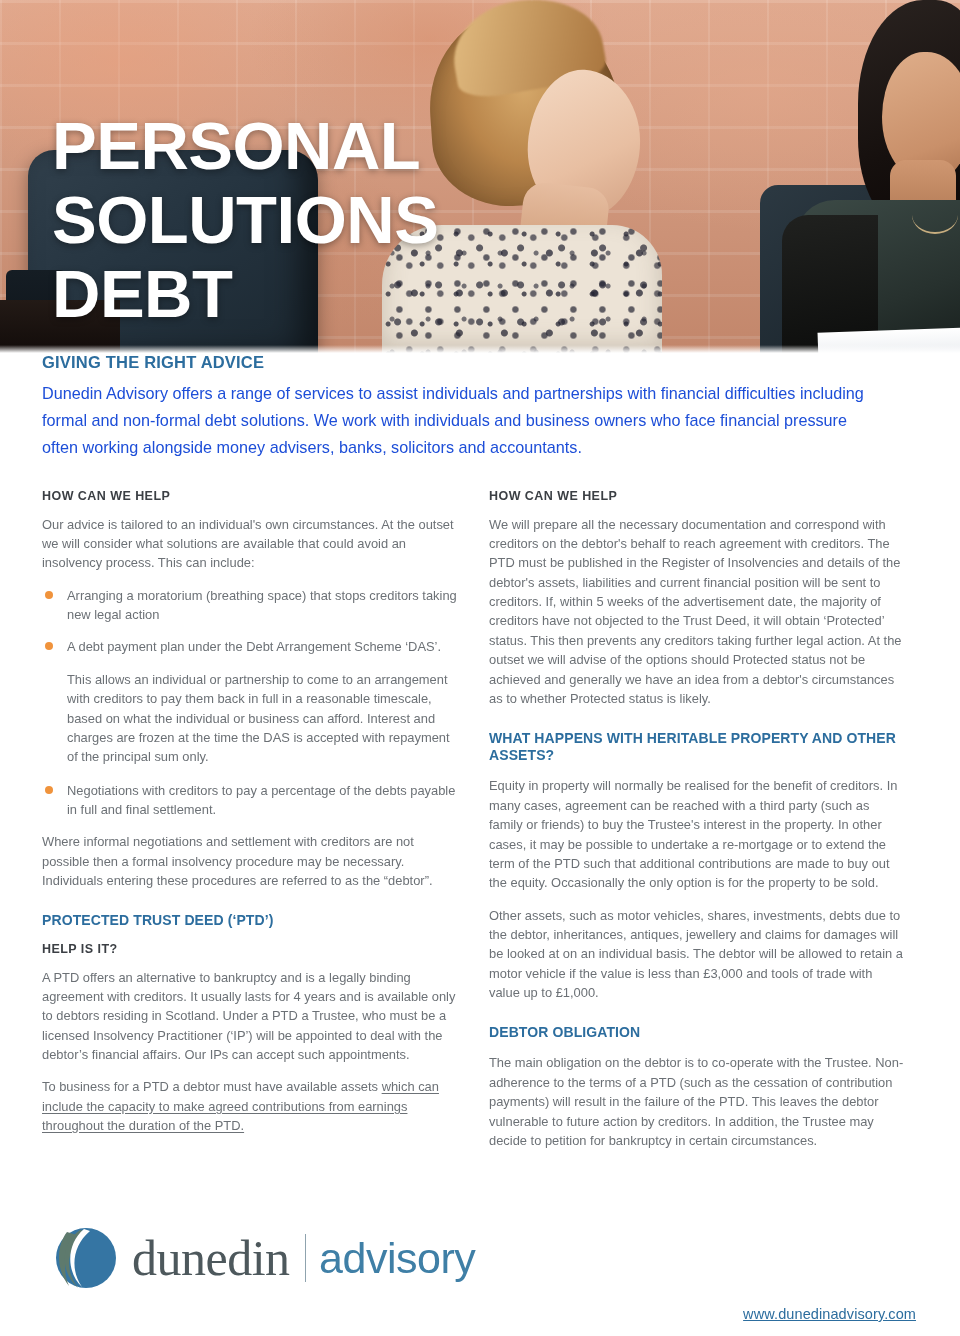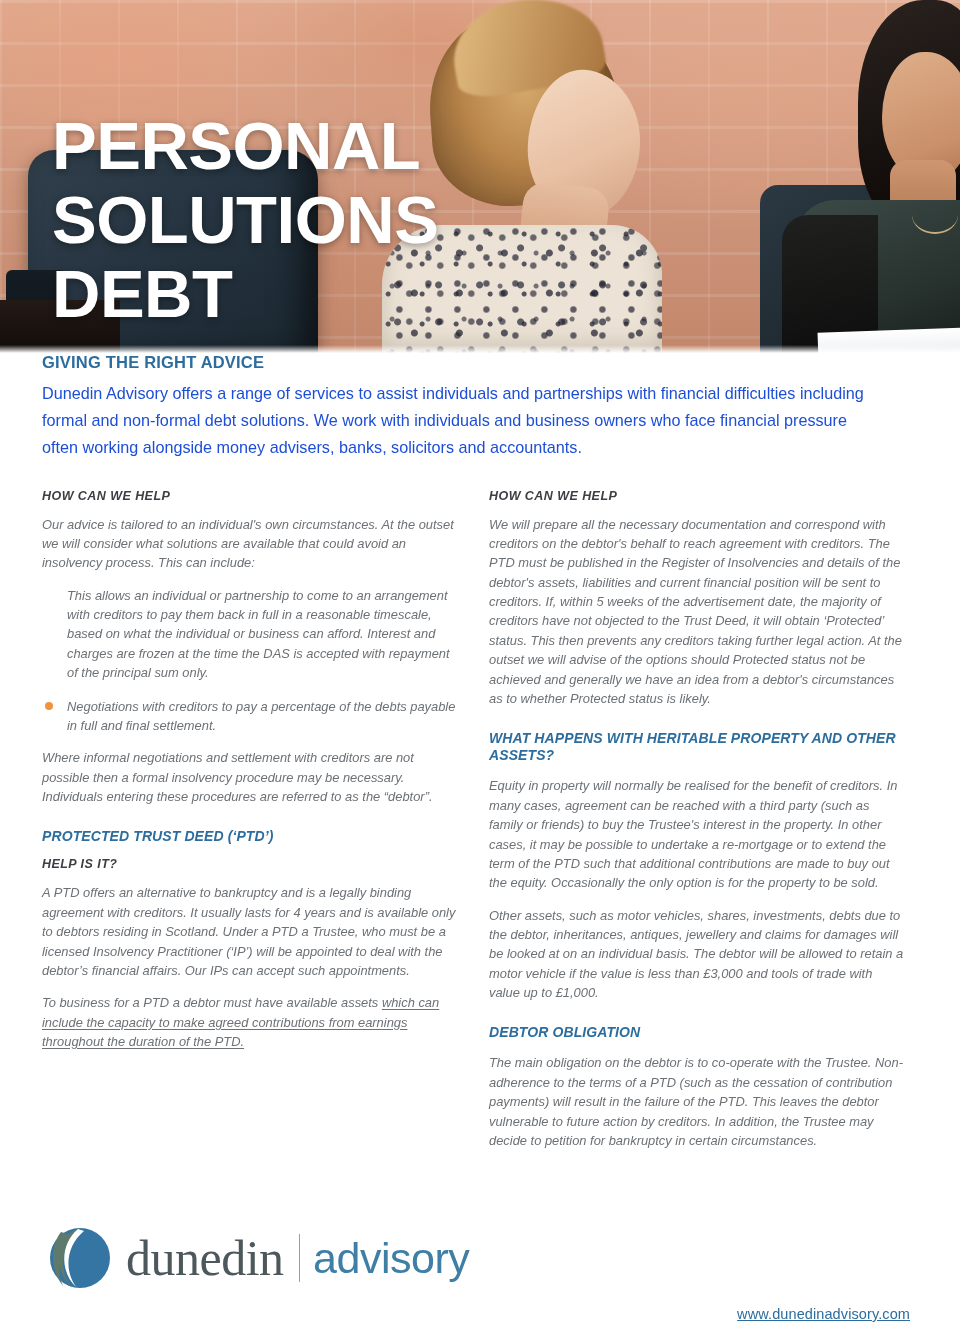--- a/index.html
+++ b/index.html
@@ -195,21 +195,20 @@
     line-height: 1.66;
     color: #1d4ed8;
     margin: 0;
     max-width: 840px;
   }
 
   .columns {
     display: flex;
     gap: 30px;
     margin-top: 28px;
-    font-style: italic;
   }
   .col { width: 417px; }
 
   h3.sub {
     font-size: 12.5px;
     font-weight: 700;
     color: #3b3f44;
     letter-spacing: .45px;
     margin: 0 0 12px 0;
   }
@@ -246,21 +245,21 @@
     font-size: 12.9px;
     line-height: 1.50;
     color: #6c7176;
     margin: 0 0 14px 0;
   }
   .u { text-decoration: underline; text-underline-offset: 2px; }
 
   
   .footer {
     position: absolute;
-    left: 2px; bottom: 0; width: 950px; height: 110px;
+    left: 8px; bottom: 0; width: 950px; height: 110px;
   }
   .logo {
     position: absolute; left: 46px; top: 0px;
     display: flex; align-items: center;
   }
   .logo-mark { width: 64px; height: 64px; position: relative; }
   .logo-word {
     font-family: "Liberation Serif", serif;
     font-size: 50px; color: #4d585c; line-height: 1;
     margin-left: 14px; letter-spacing: -0.5px;
@@ -319,20 +318,30 @@
     <h2 class="intro-head">GIVING THE RIGHT ADVICE</h2>
     <p class="intro-body">Dunedin Advisory offers a range of services to assist individuals and partnerships with financial difficulties including formal and non-formal debt solutions. We work with individuals and business owners who face financial pressure often working alongside money advisers, banks, solicitors and accountants.</p>
   </div>
 
   <div class="columns">
 
     <div class="col">
       <h3 class="sub">HOW CAN WE HELP</h3>
       <p class="body">Our advice is tailored to an individual's own circumstances. At the outset we will consider what solutions are available that could avoid an insolvency process. This can include:</p>
 
+      <ul class="ul">
+        <li>
+          <span class="dot"></span>
+          <span>Arranging a moratorium (breathing space) that stops creditors taking new legal action</span>
+        </li>
+        <li>
+          <span class="dot"></span>
+          <span>A debt payment plan under the Debt Arrangement Scheme ‘DAS’.</span>
+        </li>
+      </ul>
 
       <p class="sub-para">This allows an individual or partnership to come to an arrangement with creditors to pay them back in full in a reasonable timescale, based on what the individual or business can afford.  Interest and charges are frozen at the time the DAS is accepted with repayment of the principal sum only.</p>
 
       <ul class="ul">
         <li>
           <span class="dot"></span>
           <span>Negotiations with creditors to pay a percentage of the debts payable in full and final settlement.</span>
         </li>
       </ul>
 

